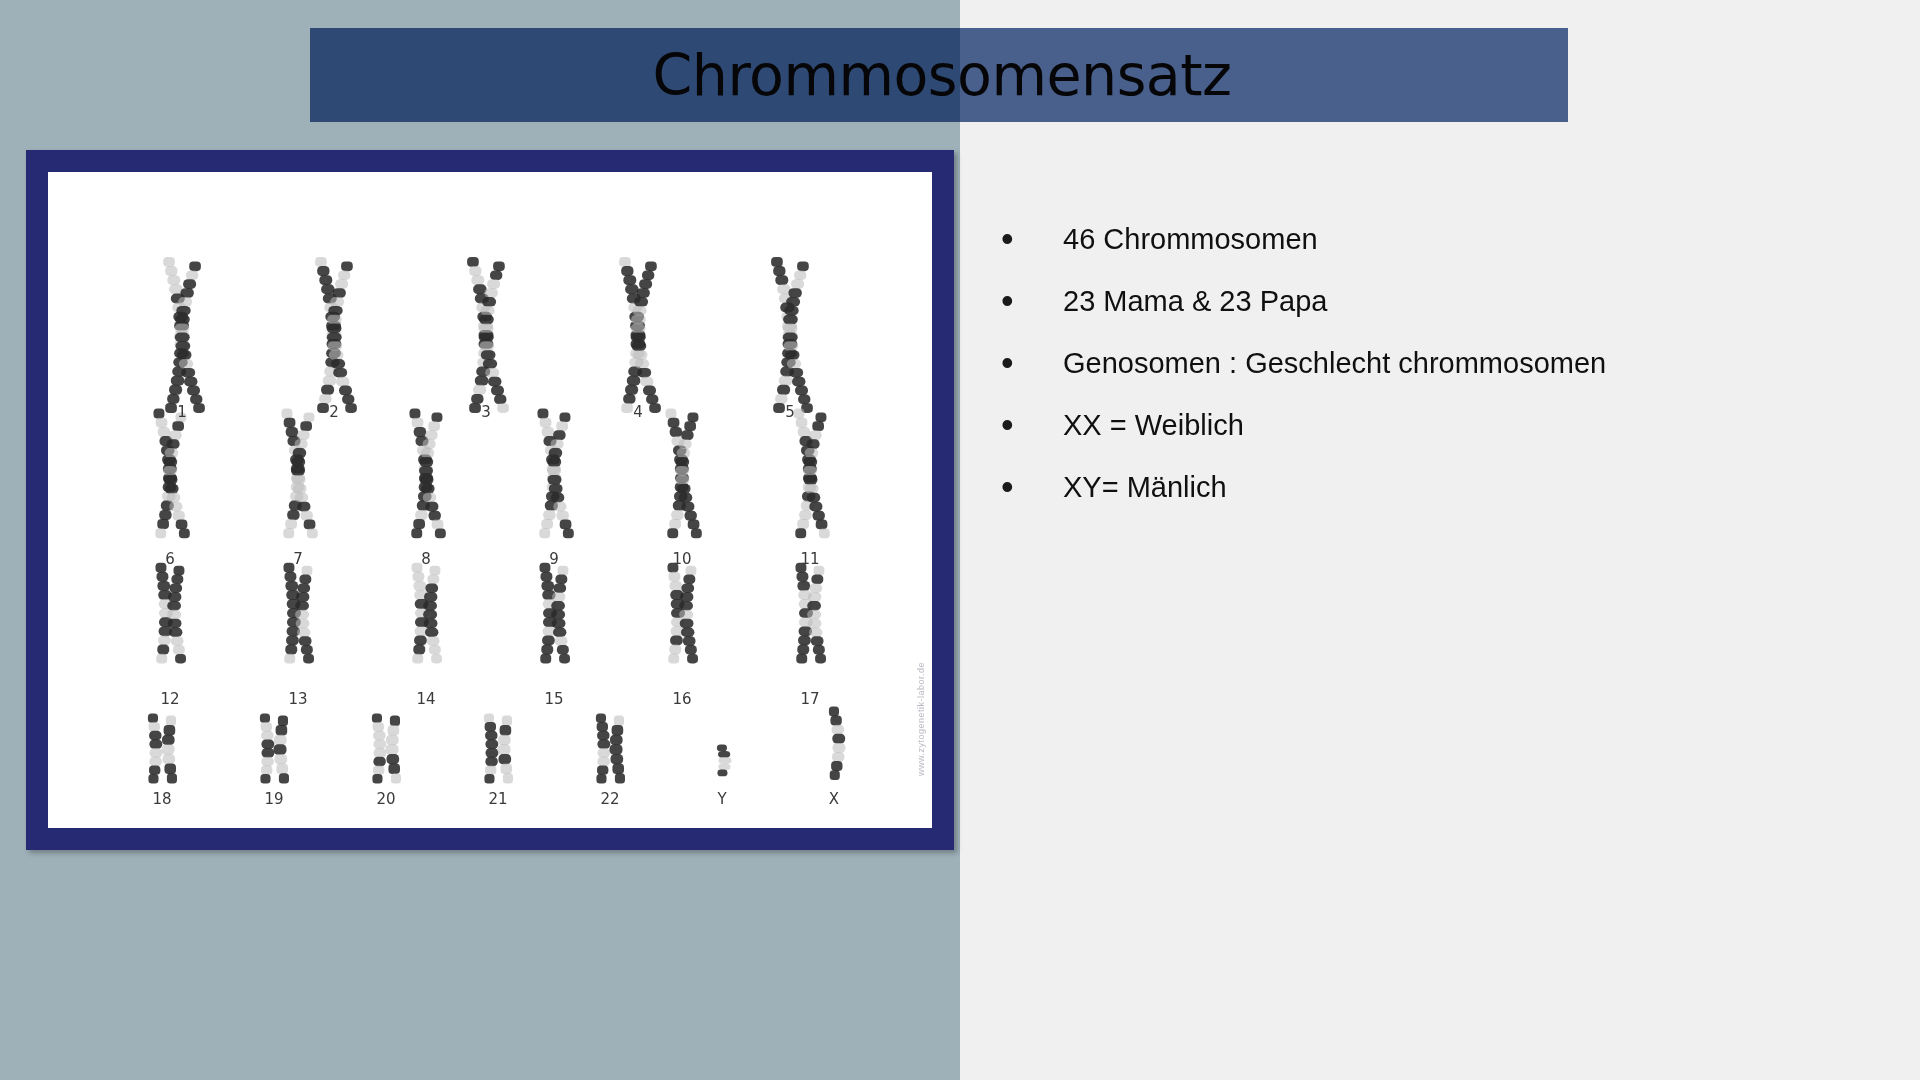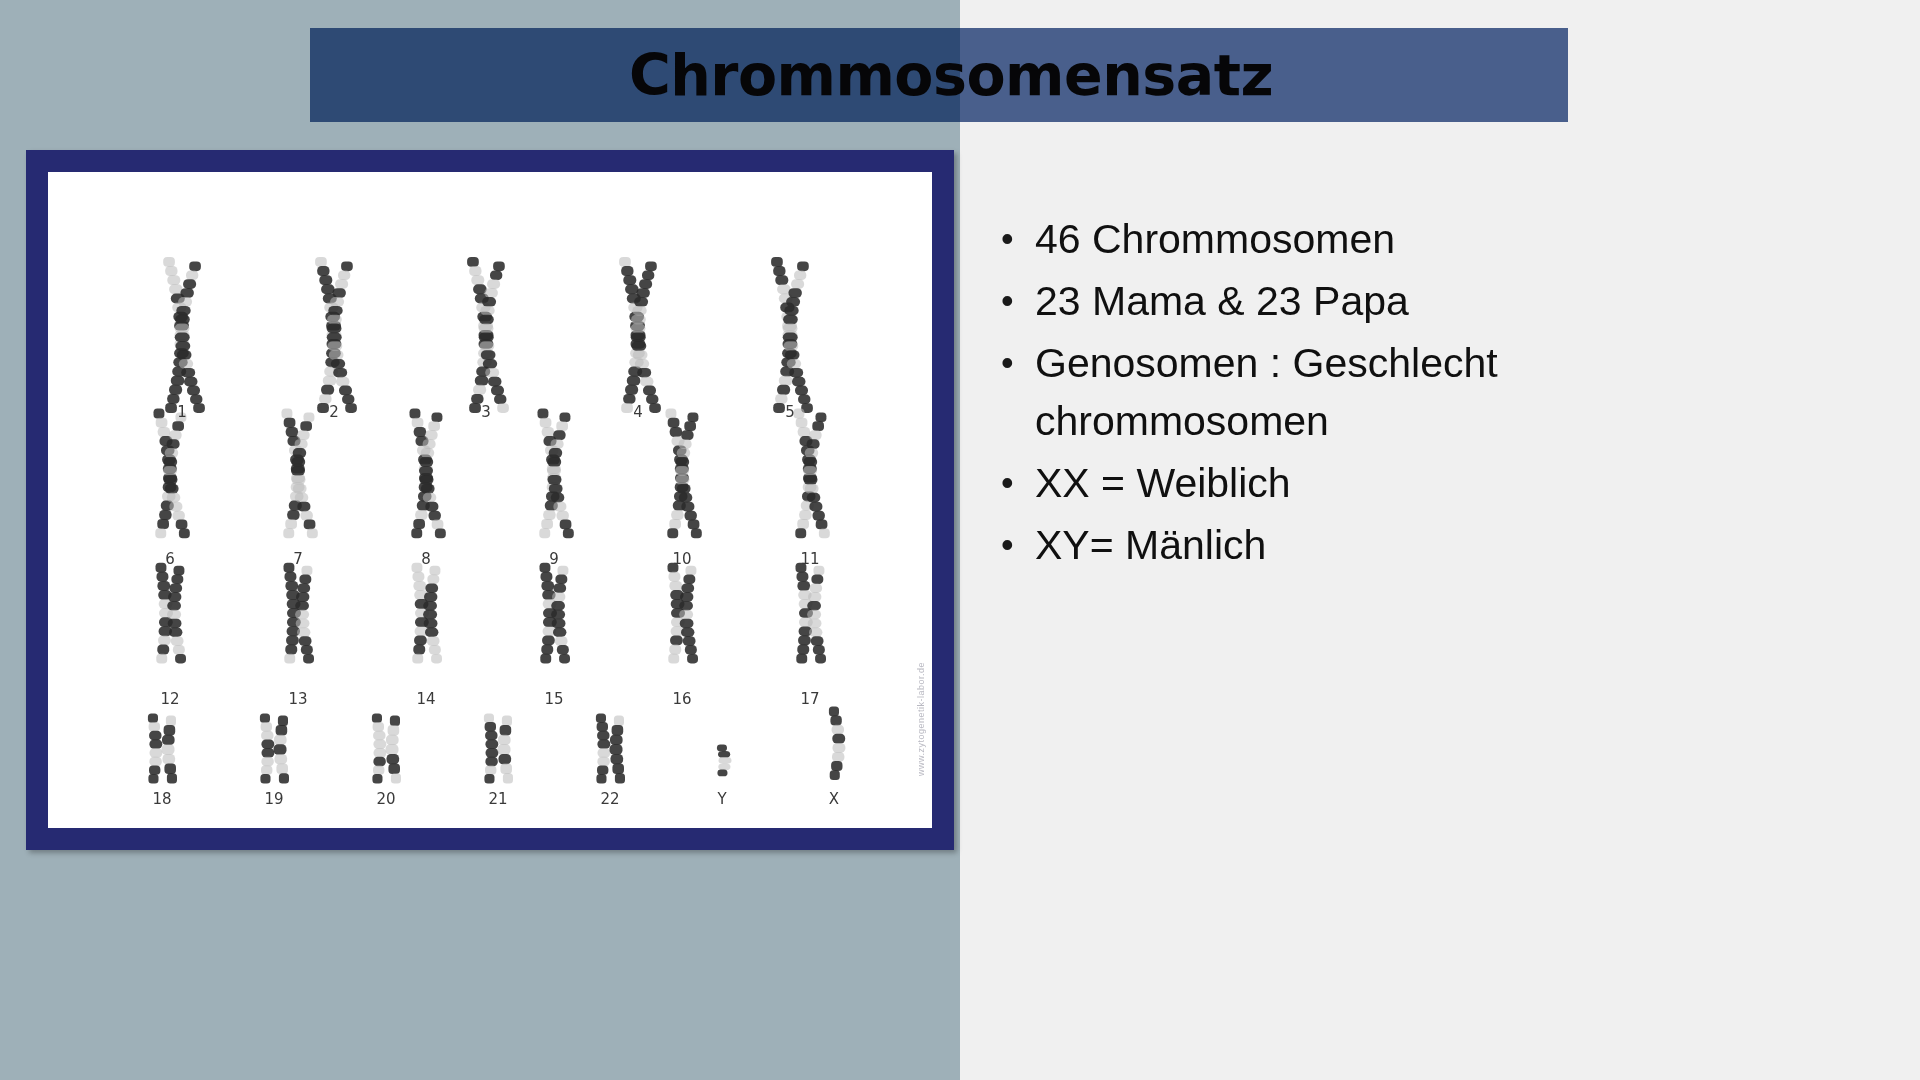--- a/index.html
+++ b/index.html
@@ -44,29 +44,29 @@
     left: 310px;
     top: 28px;
     width: 1258px;
     height: 94px;
     background: linear-gradient(to right, #2e4a74 0px, #2e4a74 650px, #495f8c 650px, #495f8c 100%);
     z-index: 5;
   }
 
   #title-text {
     position: absolute;
-    left: 12px;
+    left: 3px;
     top: 0;
     width: 1258px;
     height: 94px;
     line-height: 94px;
     text-align: center;
     color: #060608;
     font-family: "DejaVu Sans", sans-serif;
-    font-weight: bold;
+    font-weight: normal;
     font-size: 57px;
     letter-spacing: -0.5px;
     white-space: nowrap;
   }
 
   
   #karyotype-frame {
     position: absolute;
     left: 26px;
     top: 150px;
@@ -134,23 +134,24 @@
     line-height: 58px;
     text-align: left;
     padding-left: 6px;
     box-sizing: border-box;
   }
 
   .bullet-text {
     flex: 1 1 auto;
     color: #101010;
     font-family: "Liberation Sans", sans-serif;
-    font-size: 41px;
+    font-size: 29px;
     line-height: 58px;
     font-weight: normal;
+    margin-left: 28px;
   }
 </style>
 </head>
 <body>
 
 <div id="slide">
 
   <div id="left-panel"></div>
   <div id="right-panel"></div>
 

